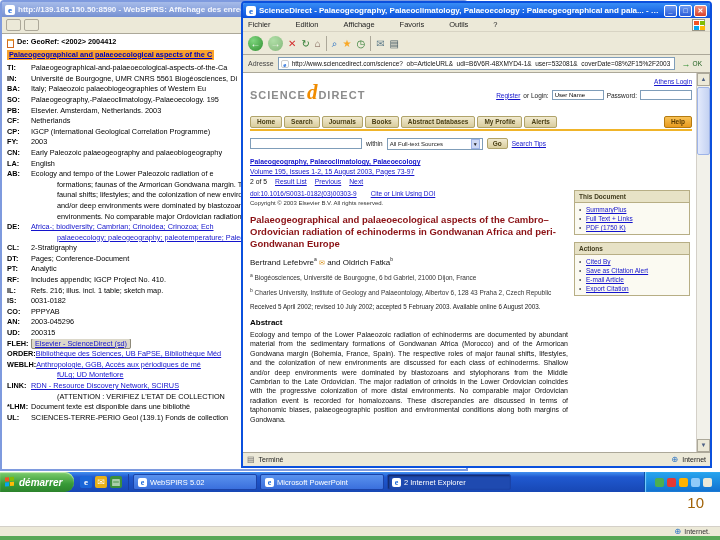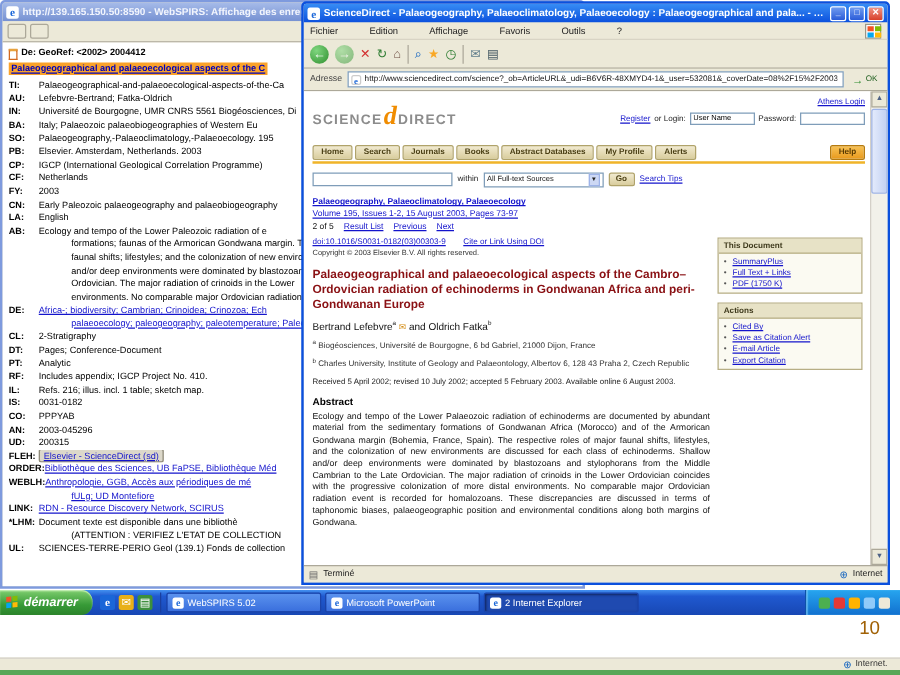--- a/index.html
+++ b/index.html
@@ -149,54 +149,52 @@
       <span class="ws-tb-btn"></span>
     </div>
     <div class="ws-content">
       <div class="ws-from">
         <span class="doc-ic"></span>
         <span>De: GeoRef: &lt;2002&gt; 2004412</span>
       </div>
       <span class="ws-hl">Palaeogeographical and palaeoecological aspects of the C</span>
       <div>
           <div class="rec-line"><span class="rec-tag">TI:</span><span class="rec-txt">Palaeogeographical-and-palaeoecological-aspects-of-the-Ca</span></div>
-          <div class="rec-line"><span class="rec-tag">AU:</span><span class="rec-txt">Lefebvre-Bertrand; Fatka-Oldrich</span></div>
           <div class="rec-line"><span class="rec-tag">IN:</span><span class="rec-txt">Université de Bourgogne, UMR CNRS 5561 Biogéosciences, Di</span></div>
           <div class="rec-line"><span class="rec-tag">BA:</span><span class="rec-txt">Italy; Palaeozoic palaeobiogeographies of Western Eu</span></div>
           <div class="rec-line"><span class="rec-tag">SO:</span><span class="rec-txt">Palaeogeography,-Palaeoclimatology,-Palaeoecology. 195</span></div>
           <div class="rec-line"><span class="rec-tag">PB:</span><span class="rec-txt">Elsevier. Amsterdam, Netherlands. 2003</span></div>
+          <div class="rec-line"><span class="rec-tag">CF:</span><span class="rec-txt">Netherlands</span></div>
           <div class="rec-line"><span class="rec-tag">CP:</span><span class="rec-txt">IGCP (International Geological Correlation Programme)</span></div>
-          <div class="rec-line"><span class="rec-tag">CF:</span><span class="rec-txt">Netherlands</span></div>
           <div class="rec-line"><span class="rec-tag">FY:</span><span class="rec-txt">2003</span></div>
           <div class="rec-line"><span class="rec-tag">CN:</span><span class="rec-txt">Early Paleozoic palaeogeography and palaeobiogeography</span></div>
           <div class="rec-line"><span class="rec-tag">LA:</span><span class="rec-txt">English</span></div>
           <div class="rec-line"><span class="rec-tag">AB:</span><span class="rec-txt">Ecology and tempo of the Lower Paleozoic radiation of e</span></div>
           <div class="rec-line indent"><span class="rec-tag"></span><span class="rec-txt">formations; faunas of the Armorican Gondwana margin. The</span></div>
           <div class="rec-line indent"><span class="rec-tag"></span><span class="rec-txt">faunal shifts; lifestyles; and the colonization of new environm</span></div>
           <div class="rec-line indent"><span class="rec-tag"></span><span class="rec-txt">and/or deep environments were dominated by blastozoans and</span></div>
-          <div class="rec-line indent"><span class="rec-tag"></span><span class="rec-txt">Ordovician. The major radiation of crinoids in the Lower</span></div>
           <div class="rec-line indent"><span class="rec-tag"></span><span class="rec-txt">environments. No comparable major Ordovician radiation ev</span></div>
           <div class="rec-line link"><span class="rec-tag">DE:</span><span class="rec-txt">Africa-; biodiversity; Cambrian; Crinoidea; Crinozoa; Ech</span></div>
           <div class="rec-line link indent"><span class="rec-tag"></span><span class="rec-txt">palaeoecology; paleogeography; paleotemperature; Paleozoic</span></div>
           <div class="rec-line"><span class="rec-tag">CL:</span><span class="rec-txt">2-Stratigraphy</span></div>
           <div class="rec-line"><span class="rec-tag">DT:</span><span class="rec-txt">Pages; Conference-Document</span></div>
           <div class="rec-line"><span class="rec-tag">PT:</span><span class="rec-txt">Analytic</span></div>
           <div class="rec-line"><span class="rec-tag">RF:</span><span class="rec-txt">Includes appendix; IGCP Project No. 410.</span></div>
           <div class="rec-line"><span class="rec-tag">IL:</span><span class="rec-txt">Refs. 216; illus. incl. 1 table; sketch map.</span></div>
           <div class="rec-line"><span class="rec-tag">IS:</span><span class="rec-txt">0031-0182</span></div>
           <div class="rec-line"><span class="rec-tag">CO:</span><span class="rec-txt">PPPYAB</span></div>
           <div class="rec-line"><span class="rec-tag">AN:</span><span class="rec-txt">2003-045296</span></div>
           <div class="rec-line"><span class="rec-tag">UD:</span><span class="rec-txt">200315</span></div>
           <div class="rec-line chip"><span class="rec-tag">FLEH:</span><span class="rec-txt">Elsevier - ScienceDirect (sd)</span></div>
           <div class="rec-line link"><span class="rec-tag">ORDER:</span><span class="rec-txt">Bibliothèque des Sciences, UB FaPSE, Bibliothèque Méd</span></div>
           <div class="rec-line link"><span class="rec-tag">WEBLH:</span><span class="rec-txt">Anthropologie, GGB, Accès aux périodiques de mé</span></div>
           <div class="rec-line link indent"><span class="rec-tag"></span><span class="rec-txt">fULg; UD Montefiore</span></div>
           <div class="rec-line link"><span class="rec-tag">LINK:</span><span class="rec-txt">RDN - Resource Discovery Network, SCIRUS</span></div>
+          <div class="rec-line indent"><span class="rec-tag"></span><span class="rec-txt">(ATTENTION : VERIFIEZ L'ETAT DE COLLECTION</span></div>
           <div class="rec-line"><span class="rec-tag">*LHM:</span><span class="rec-txt">Document texte est disponible dans une bibliothè</span></div>
-          <div class="rec-line indent"><span class="rec-tag"></span><span class="rec-txt">(ATTENTION : VERIFIEZ L'ETAT DE COLLECTION</span></div>
           <div class="rec-line"><span class="rec-tag">UL:</span><span class="rec-txt">SCIENCES-TERRE-PERIO Geol (139.1) Fonds de collection</span></div>
         </div>
     </div>
   </div>
 
   <div class="win sd-win">
     <div class="tbar">
       <span class="ie-e">e</span>
       <span class="ttl">ScienceDirect - Palaeogeography, Palaeoclimatology, Palaeoecology : Palaeogeographical and pala... - Microsoft Internet Explorer</span>
       <span class="wbtns">

